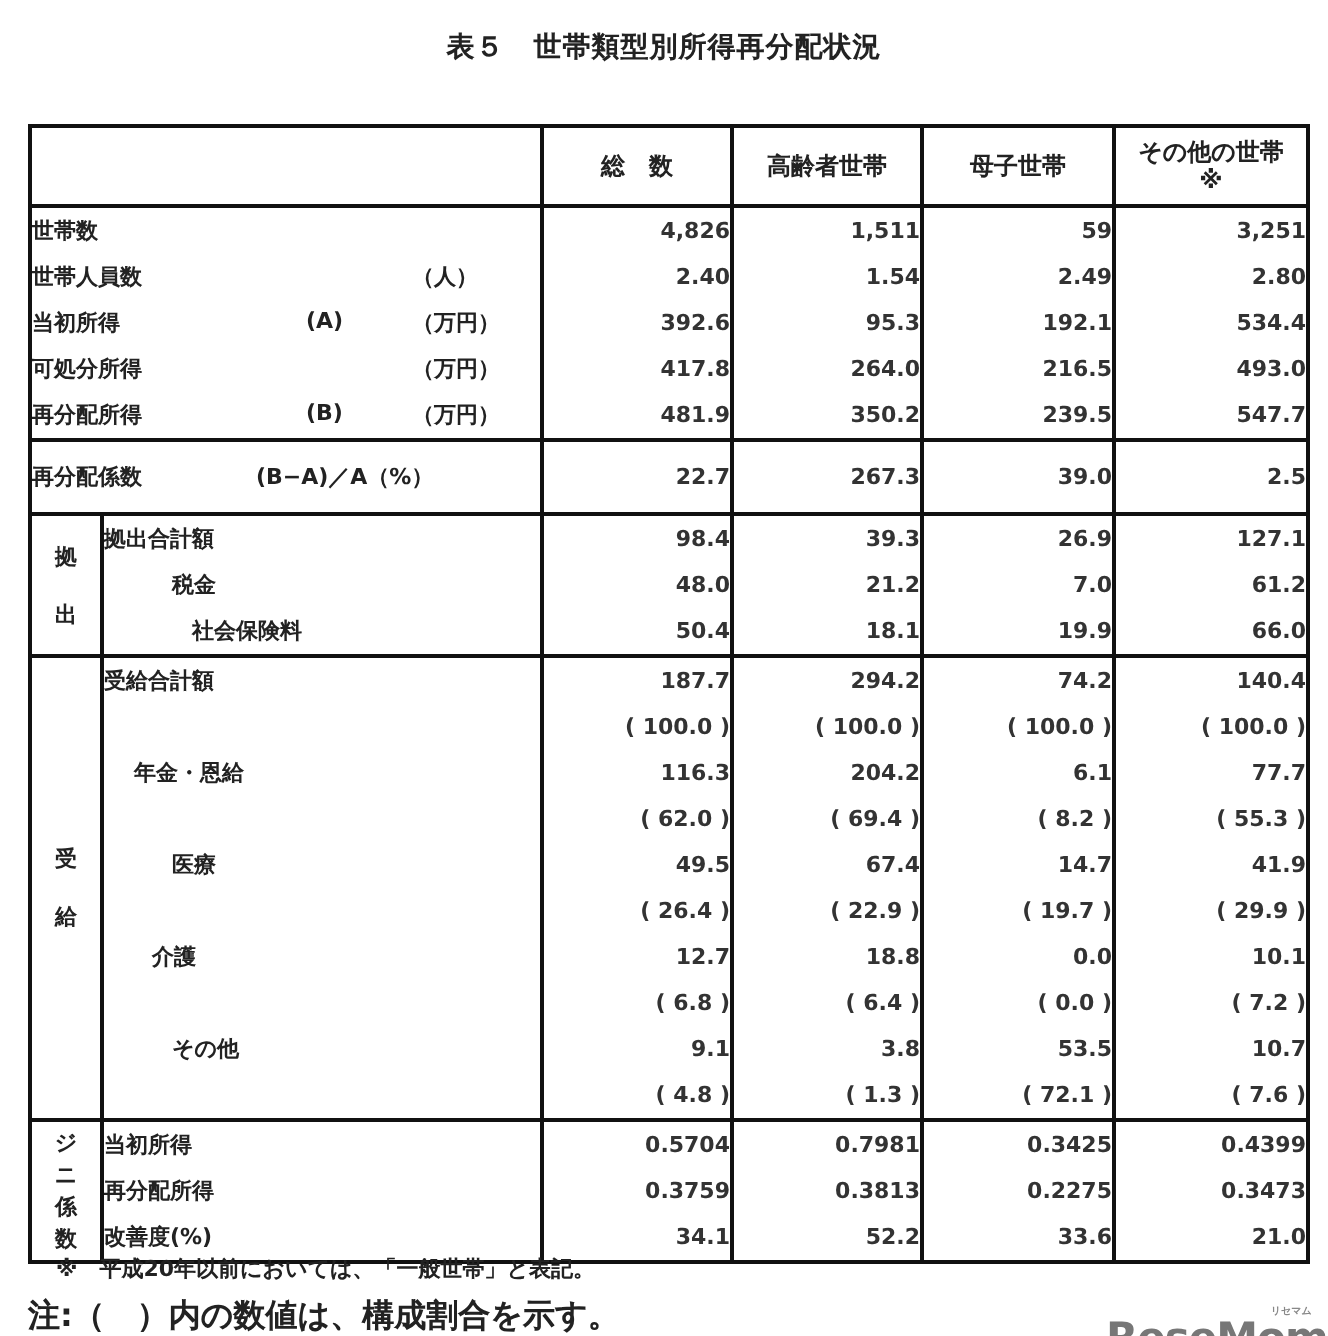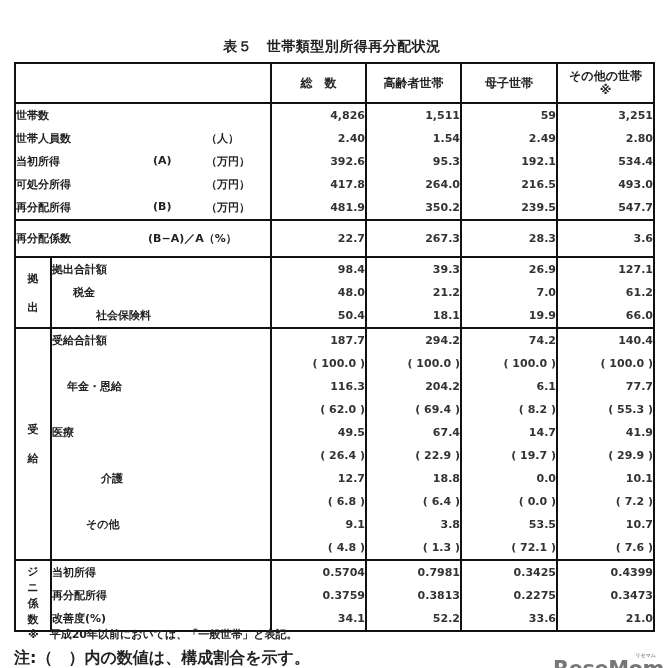--- a/index.html
+++ b/index.html
@@ -2,21 +2,21 @@
 <html><head>
 <meta charset="utf-8">
 <style>
   html, body { margin: 0; padding: 0; background: #ffffff; }
   body {
     width: 664px; height: 668px; position: relative; overflow: hidden;
     font-family: "DejaVu Sans", "Liberation Sans", sans-serif;
     color: #222;
   }
   .title {
-    position: absolute; top: 38px; left: 0; width: 664px; text-align: center;
+    position: absolute; top: 15px; left: 0; width: 664px; text-align: center;
     font-size: 14px; font-weight: bold; letter-spacing: 0.5px; color: #222;
   }
   table.main {
     position: absolute; top: 62px; left: 14px;
     width: 639px; border-collapse: collapse; table-layout: fixed;
     font-size: 11px;
   }
   table.main td, table.main th {
     border-left: 2px solid #111; border-right: 2px solid #111;
     padding: 0; margin: 0;
@@ -27,21 +27,21 @@
     border-top: 2px solid #111; border-bottom: 2px solid #111;
     font-weight: bold; font-size: 12px; height: 38px; vertical-align: middle;
     text-align: center; line-height: 14px;
   }
   .label { font-weight: bold; text-align: left; padding-left: 4px; white-space: nowrap; position: relative; }
   .num { text-align: right; padding-right: 3px; color: #333; font-weight: bold; }
   tr.r td { height: 23px; vertical-align: middle; }
   tr.rp td { height: 23px; vertical-align: middle; }
   .unit { position: absolute; left: 190px; }
   .mark { position: absolute; left: 137px; }
-  .formula { position: absolute; left: 132px; text-align: right; }
+  .formula { position: absolute; left: 112px; text-align: right; }
   .indent { padding-left: 70px; }
   .grp { text-align: center; font-weight: bold; font-size: 11px; vertical-align: middle; line-height: 29px; }
   .grp-gini { line-height: 16px; }
   .noteA { position: absolute; top: 627px; left: 28px; font-size: 11px; font-weight: bold; color: #222; }
   .noteB { position: absolute; top: 648px; left: 14px; font-size: 16px; font-weight: bold; color: #222; }
   .logo {
     position: absolute; top: 657px; left: 553px; font-size: 21px; font-weight: bold;
     color: #777; font-family: "DejaVu Sans", sans-serif; letter-spacing: -0.5px;
   }
   .logo .kana { position: absolute; top: -5px; right: 8px; font-size: 5px; color: #888; letter-spacing: 0; }
@@ -102,34 +102,34 @@
     <td class="num">481.9</td>
     <td class="num">350.2</td>
     <td class="num">239.5</td>
     <td class="num">547.7</td>
   </tr>
 
   <tr class="sec-top sec-bot">
     <td colspan="2" class="label" style="height:35px"><span>再分配係数</span><span class="formula">(B−A)／A（%）</span></td>
     <td class="num">22.7</td>
     <td class="num">267.3</td>
-    <td class="num">28.3</td>
-    <td class="num">3.6</td>
+    <td class="num">39.0</td>
+    <td class="num">2.5</td>
   </tr>
 
   <tr class="r sec-top">
     <td rowspan="3" class="grp" style="border-bottom:2px solid #111"><span>拠</span><br><span>出</span></td>
     <td class="label">拠出合計額</td>
     <td class="num">98.4</td>
     <td class="num">39.3</td>
     <td class="num">26.9</td>
     <td class="num">127.1</td>
   </tr>
   <tr class="r">
-    <td class="label indent" style="padding-left:21px">税金</td>
+    <td class="label indent" style="padding-left:34px">税金</td>
     <td class="num">48.0</td>
     <td class="num">21.2</td>
     <td class="num">7.0</td>
     <td class="num">61.2</td>
   </tr>
   <tr class="r sec-bot">
     <td class="label" style="padding-left:44px">社会保険料</td>
     <td class="num">50.4</td>
     <td class="num">18.1</td>
     <td class="num">19.9</td>
@@ -159,35 +159,35 @@
     <td class="num">77.7</td>
   </tr>
   <tr class="rp">
     <td></td>
     <td class="num">( 62.0 )</td>
     <td class="num">( 69.4 )</td>
     <td class="num">( 8.2 )</td>
     <td class="num">( 55.3 )</td>
   </tr>
   <tr class="r">
-    <td class="label" style="">医療</td>
+    <td class="label" style="padding-left:34px">医療</td>
     <td class="num">49.5</td>
     <td class="num">67.4</td>
     <td class="num">14.7</td>
     <td class="num">41.9</td>
   </tr>
   <tr class="rp">
     <td></td>
     <td class="num">( 26.4 )</td>
     <td class="num">( 22.9 )</td>
     <td class="num">( 19.7 )</td>
     <td class="num">( 29.9 )</td>
   </tr>
   <tr class="r">
-    <td class="label" style="padding-left:49px">介護</td>
+    <td class="label" style="padding-left:24px">介護</td>
     <td class="num">12.7</td>
     <td class="num">18.8</td>
     <td class="num">0.0</td>
     <td class="num">10.1</td>
   </tr>
   <tr class="rp">
     <td></td>
     <td class="num">( 6.8 )</td>
     <td class="num">( 6.4 )</td>
     <td class="num">( 0.0 )</td>

